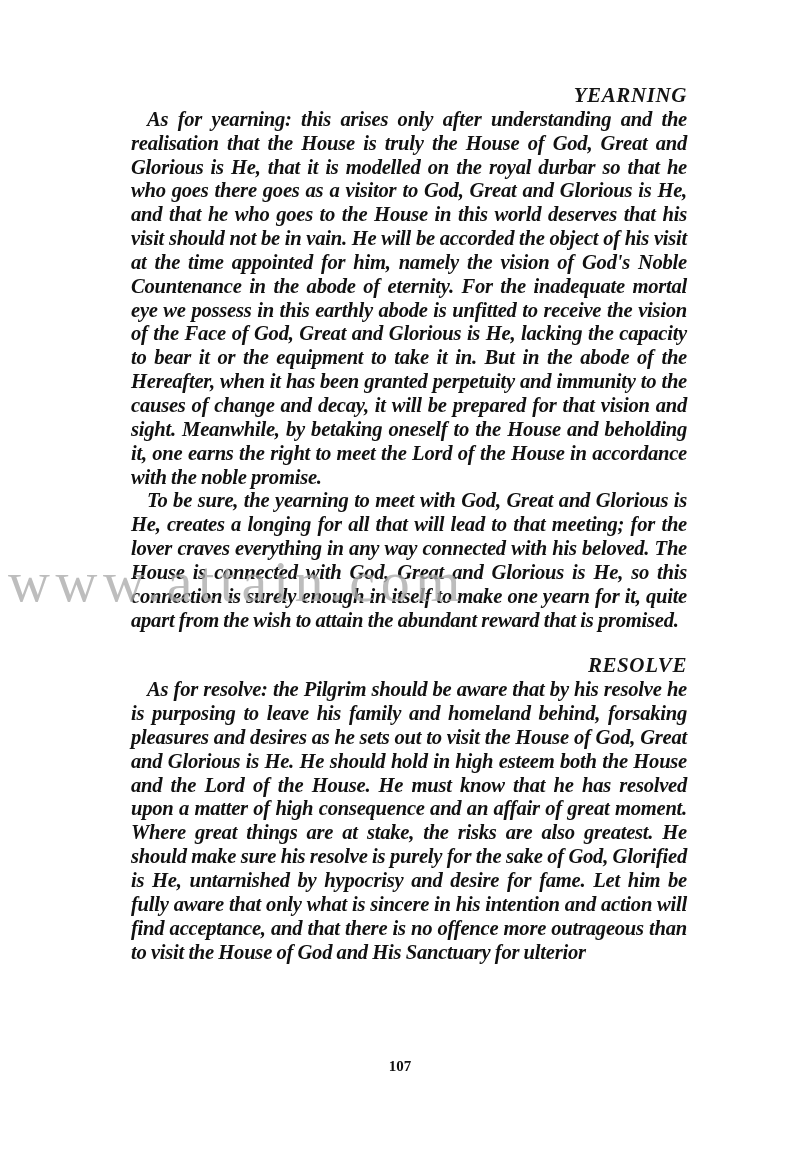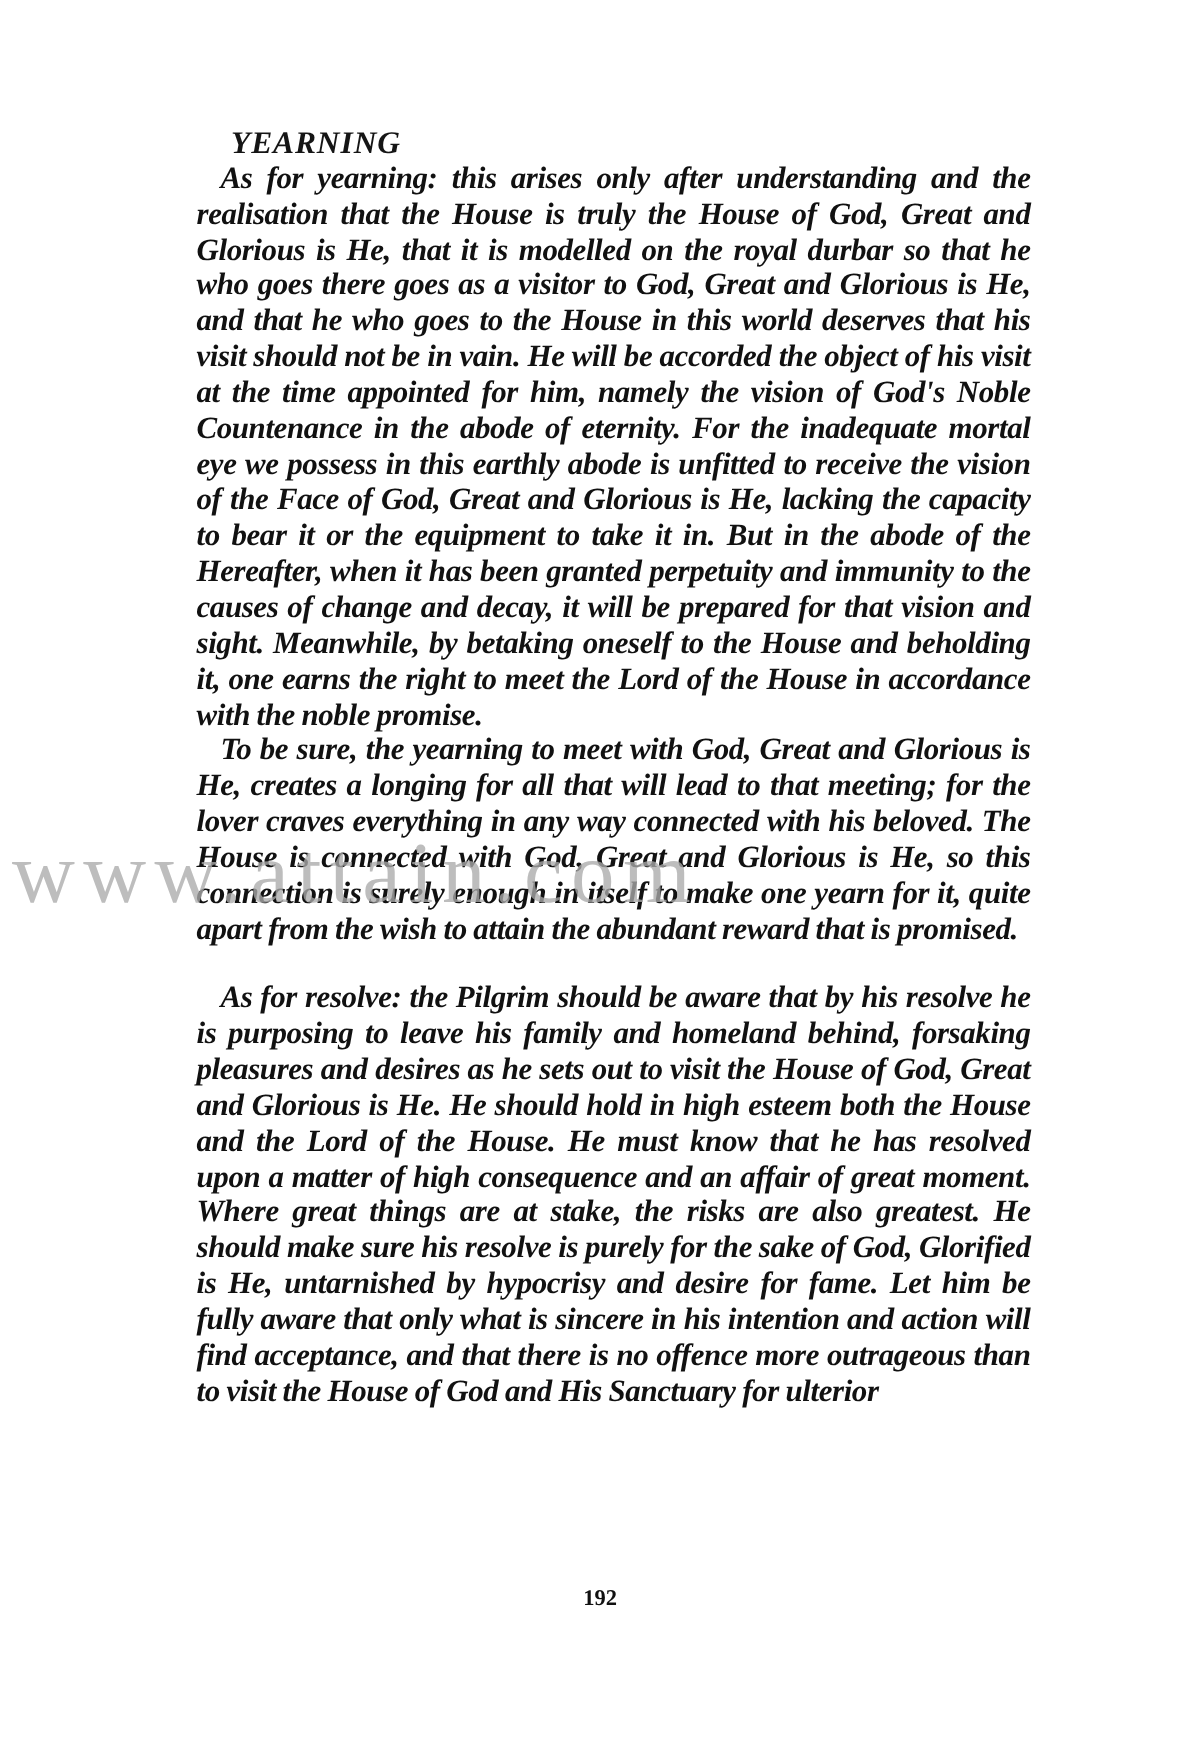--- a/index.html
+++ b/index.html
@@ -33,20 +33,21 @@
       font-weight: bold;
     }
     .heading {
       font-style: italic;
       font-weight: bold;
       letter-spacing: 0.6px;
       padding-left: 23px;
       margin: 0;
       font-size: 21px;
       color: #151515;
+      text-align: right;
     }
     .para {
       margin: 0;
       text-align: justify;
       text-indent: 16px;
       letter-spacing: -0.25px;
       word-spacing: -0.5px;
       font-style: italic;
     }
     .section-gap {
@@ -87,22 +88,23 @@
 
     <section>
       <h2 class="heading">YEARNING</h2>
       <p class="para">As for yearning: this arises only after understanding and the realisation that the House is truly the House of God, Great and Glorious is He, that it is modelled on the royal durbar so that he who goes there goes as a visitor to God, Great and Glorious is He, and that he who goes to the House in this world deserves that his visit should not be in vain. He will be accorded the object of his visit at the time appointed for him, namely the vision of God's Noble Countenance in the abode of eternity. For the inadequate mortal eye we possess in this earthly abode is unfitted to receive the vision of the Face of God, Great and Glorious is He, lacking the capacity to bear it or the equipment to take it in. But in the abode of the Hereafter, when it has been granted perpetuity and immunity to the causes of change and decay, it will be prepared for that vision and sight. Meanwhile, by betaking oneself to the House and beholding it, one earns the right to meet the Lord of the House in accordance with the noble promise.</p>
       <p class="para">To be sure, the yearning to meet with God, Great and Glorious is He, creates a longing for all that will lead to that meeting; for the lover craves everything in any way connected with his beloved. The House is connected with God, Great and Glorious is He, so this connection is surely enough in itself to make one yearn for it, quite apart from the wish to attain the abundant reward that is promised.</p>
     </section>
 
     <div class="section-gap"></div>
 
     <section>
+      <h2 class="heading">RESOLVE</h2>
       <p class="para">As for resolve: the Pilgrim should be aware that by his resolve he is purposing to leave his family and homeland behind, forsaking pleasures and desires as he sets out to visit the House of God, Great and Glorious is He. He should hold in high esteem both the House and the Lord of the House. He must know that he has resolved upon a matter of high con­sequence and an affair of great moment. Where great things are at stake, the risks are also greatest. He should make sure his resolve is purely for the sake of God, Glorified is He, untarnished by hypocrisy and desire for fame. Let him be fully aware that only what is sincere in his intention and action will find acceptance, and that there is no offence more outrageous than to visit the House of God and His Sanctuary for ulterior</p>
     </section>
 
   </div>
 
-  <div class="page-number">192</div>
+  <div class="page-number">107</div>
 
   <div class="watermark">www.attain.com</div>
 
 </div>
 
 </body></html>

